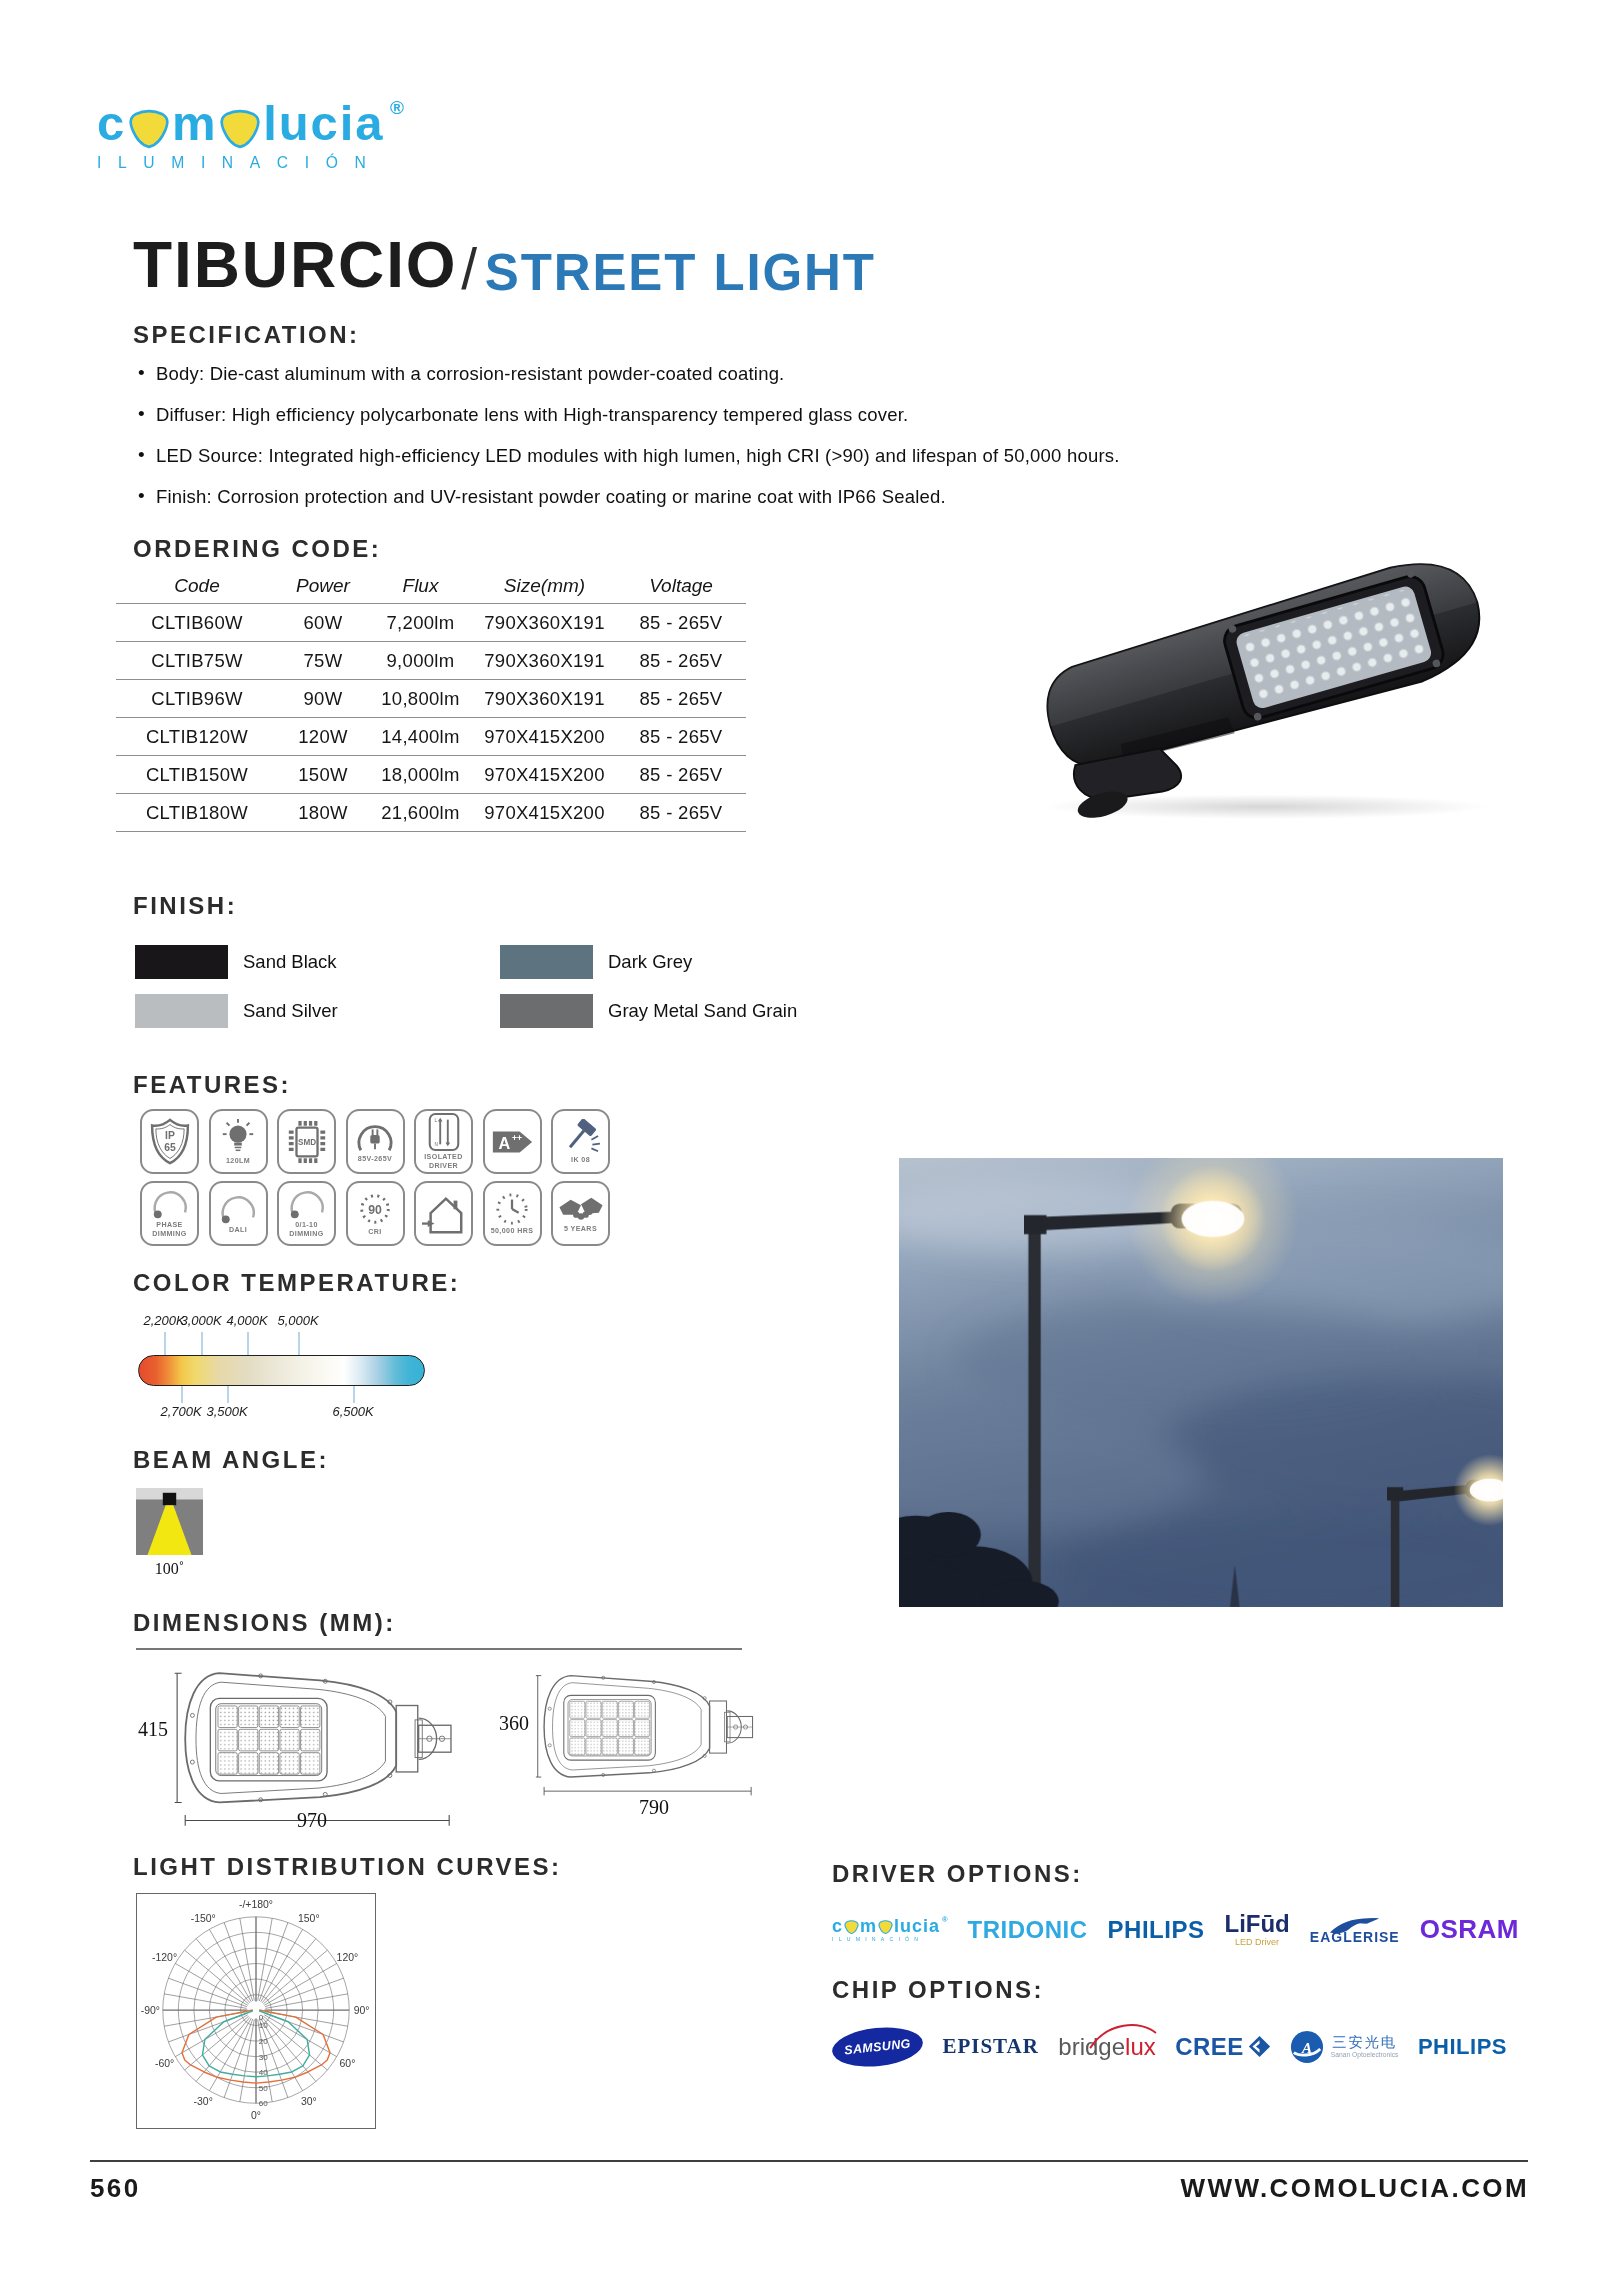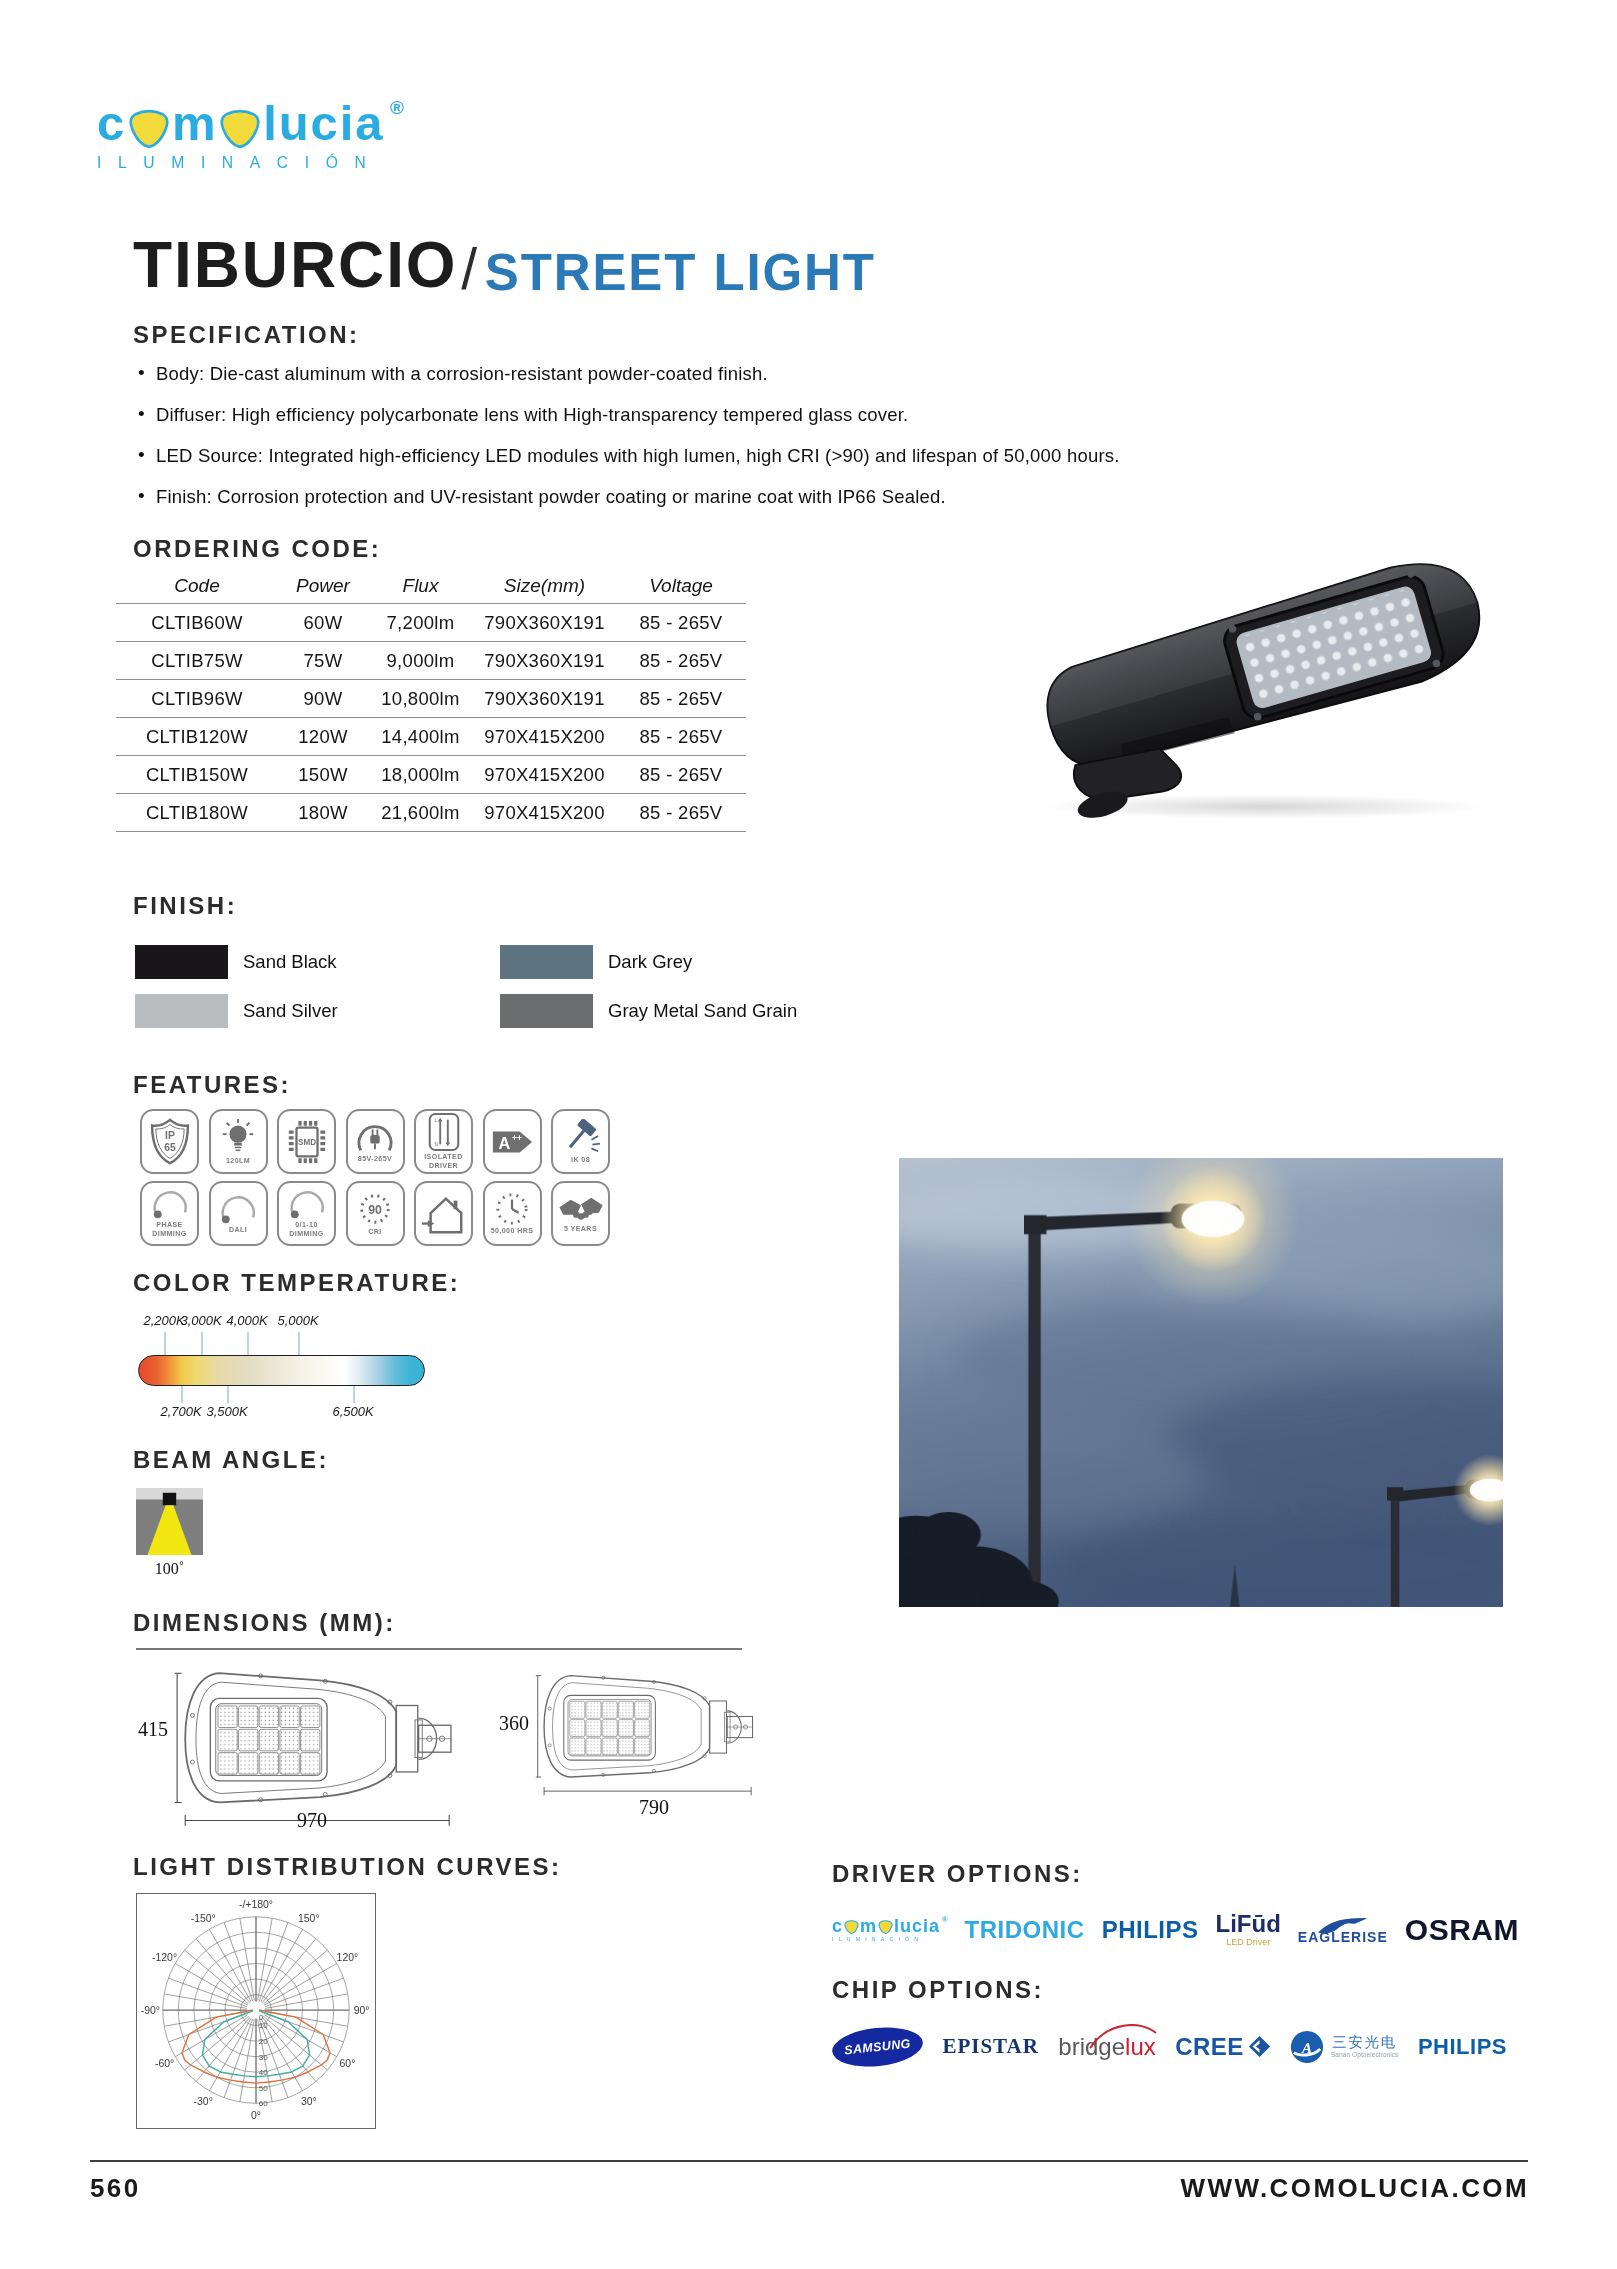--- a/index.html
+++ b/index.html
@@ -81,21 +81,21 @@
 
   
   .logo-row{display:flex;align-items:center;justify-content:space-between;}
   .lg{display:flex;flex-direction:column;align-items:center;line-height:1;}
   .lg-tridonic{font-size:24px;font-weight:700;color:#2fa9e0;letter-spacing:0.5px;}
   .lg-philips{font-size:24px;font-weight:800;color:#0b5fa8;letter-spacing:0.5px;}
   .lg-philips-chip{font-size:22px;font-weight:800;color:#0b5fa8;letter-spacing:0.5px;}
   .lg-lifud-word{font-size:24px;font-weight:800;color:#1b2d6b;}
   .lg-lifud-sub{font-size:9px;color:#c8a43e;margin-top:2.9px;}
   .lg-eagle-word{font-size:14px;font-weight:700;color:#1f4e9c;letter-spacing:1px;margin-top:-5.7px;}
-  .lg-osram{font-size:30px;font-weight:800;color:#0f172a;letter-spacing:0.5px;}
+  .lg-osram{font-size:26px;font-weight:800;color:#6d28d9;letter-spacing:0.5px;}
   .lg-samsung{width:91px;height:38px;border-radius:50%;background:#1428a0;display:flex;
               align-items:center;justify-content:center;transform:rotate(-6deg);}
   .lg-samsung span{color:#fff;font-size:12.4px;font-weight:700;font-style:italic;letter-spacing:0.5px;}
   .lg-epistar{font-family:"Liberation Serif",serif;font-size:21px;font-weight:700;color:#16356e;letter-spacing:1px;}
   .lg-bridgelux{position:relative;font-size:24px;color:#595a5c;}
   .lg-bridgelux b{color:#cf2030;font-weight:400;}
   .lg-bridgelux svg{position:absolute;top:-15px;right:-3.8px;}
   .lg-cree{display:flex;align-items:center;gap:3.8px;font-size:24px;font-weight:800;color:#1a56a4;letter-spacing:0.5px;}
   .lg-sanan{display:flex;align-items:center;gap:6.7px;}
   .lg-sanan-cn{font-size:14.3px;color:#2f6db8;letter-spacing:1.9px;}
@@ -127,21 +127,21 @@
   </div>
 
   <div class="abs title-row" style="left:133px;top:228px;">
     <span class="title-product">TIBURCIO</span>
     <span class="title-sep">/</span>
     <span class="title-category">STREET LIGHT</span>
   </div>
 
   <div class="abs sec-h" style="left:133px;top:321px;">SPECIFICATION:</div>
   <ul class="abs bullets" style="left:138px;top:363px;width:1065px;" id="spec-bullets">
-      <li>Body: Die-cast aluminum with a corrosion-resistant powder-coated finish.</li>
+      <li>Body: Die-cast aluminum with a corrosion-resistant powder-coated coating.</li>
       <li>Diffuser: High efficiency polycarbonate lens with High-transparency tempered glass cover.</li>
       <li>LED Source: Integrated high-efficiency LED modules with high lumen, high CRI (&gt;90) and lifespan of 50,000 hours.</li>
       <li>Finish: Corrosion protection and UV-resistant powder coating or marine coat with IP66 Sealed.</li>
     </ul>
 
   <div class="abs sec-h" style="left:133px;top:535px;">ORDERING CODE:</div>
   <table class="abs order" style="left:116px;top:569px;">
     <colgroup>
         <col style="width:162px">
         <col style="width:90px">

